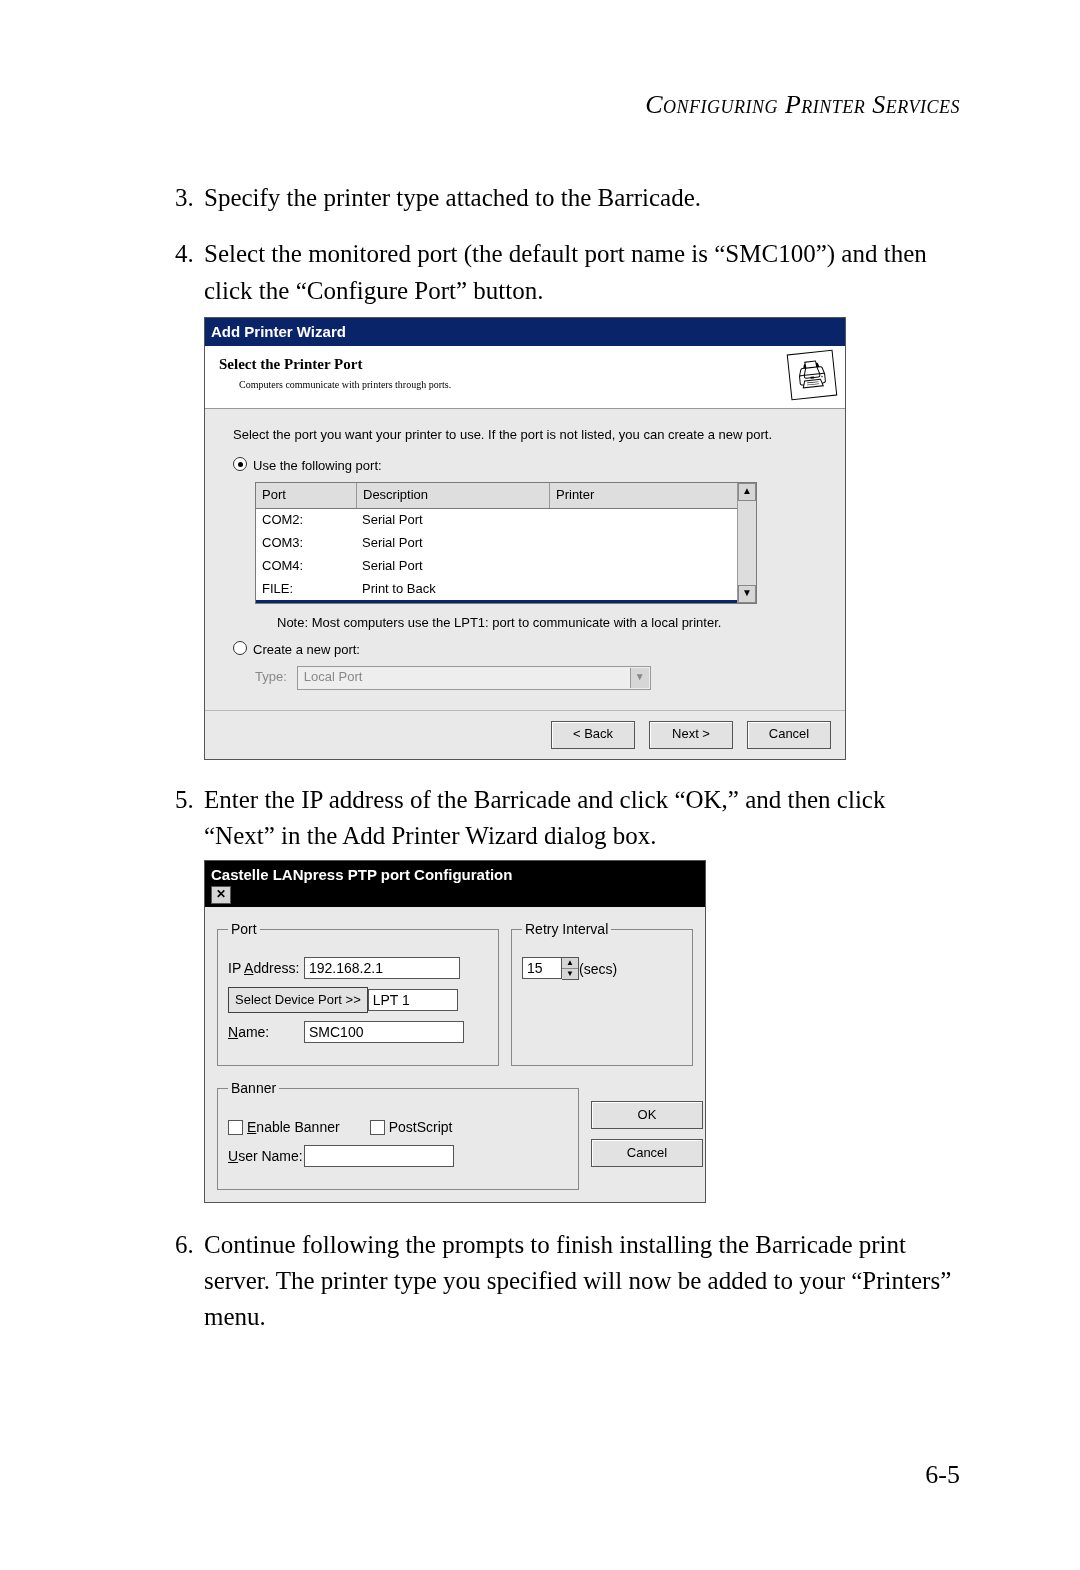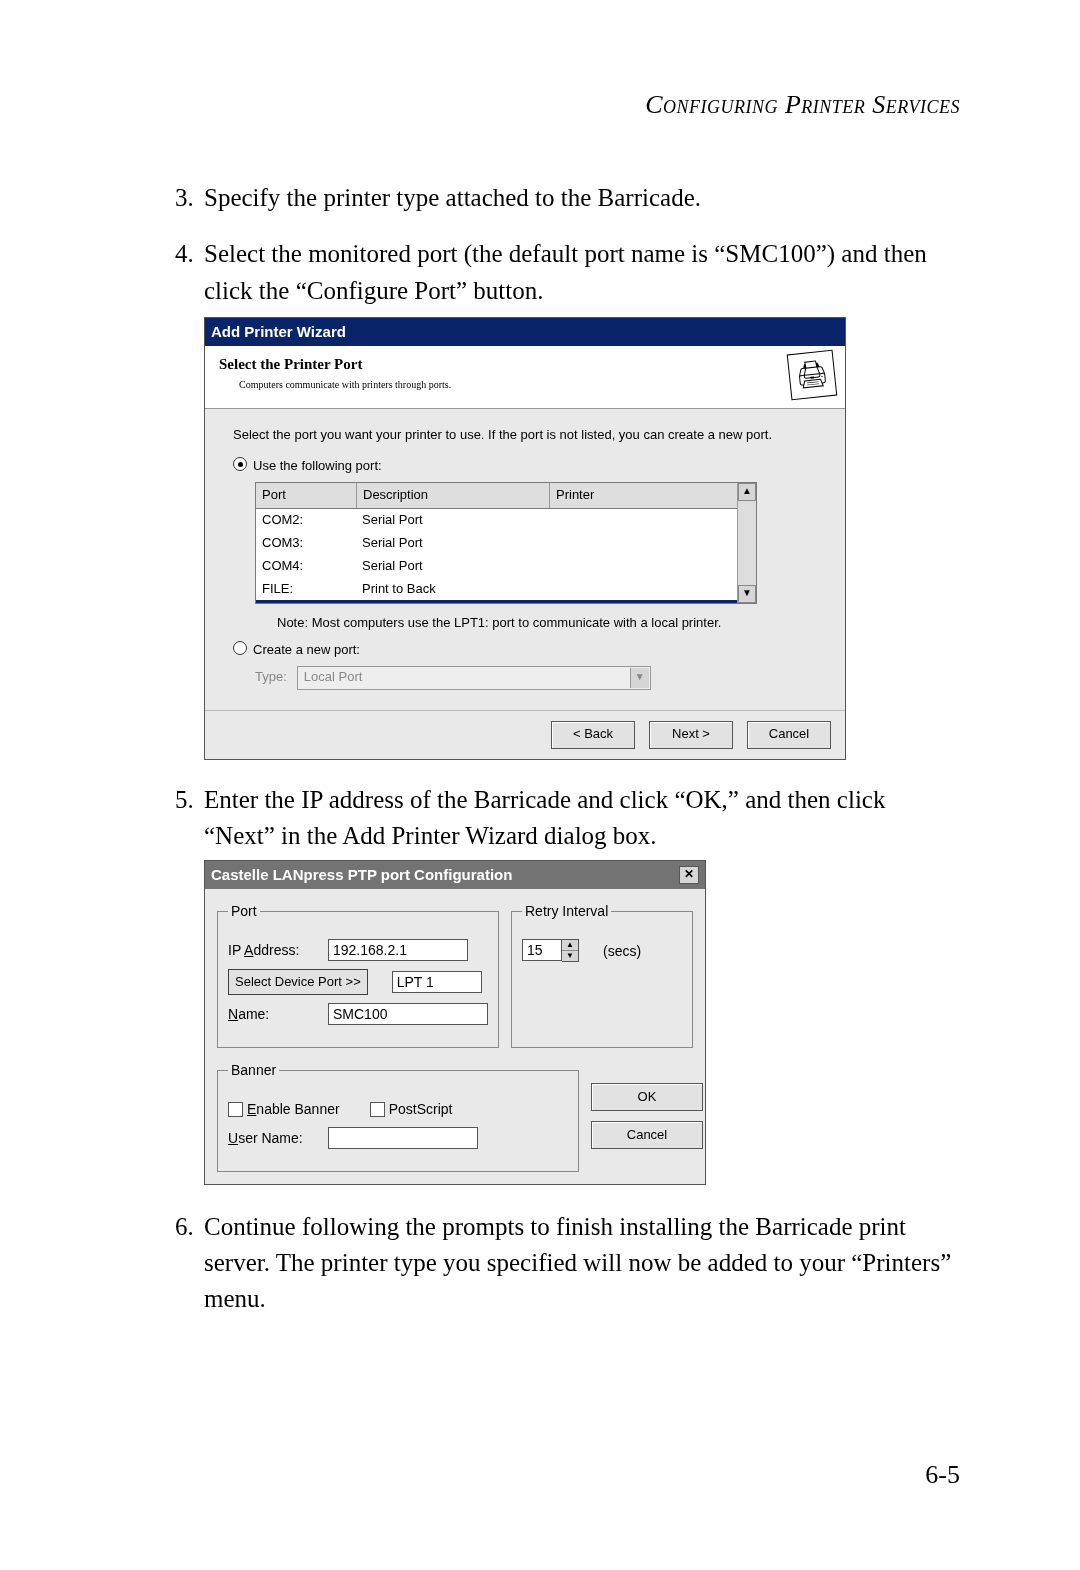--- a/index.html
+++ b/index.html
@@ -107,35 +107,35 @@
     font-size:13px;display:flex;align-items:center;justify-content:center;
     box-shadow:1px 1px 0 #fff inset;
   }
 
   
   .dlg2{
     width:500px;margin:6px 0 24px 0;border:1px solid #555;background:#e9e9e9;
     font-size:14px;
   }
   .dlg2-title{
-    background:#737373;color:#fff;font-weight:bold;font-size:15px;
-    padding:3px 6px;display:flex;justify-content:space-between;align-items:center;
+    background:#000000;color:#fff;font-weight:bold;font-size:15px;
+    padding:3px 6px;display:flex;justify-content:space-between;align-items:flex-start;flex-direction:column;
   }
   .dlg2-title .x{
     width:18px;height:16px;background:#d6d6d6;border:1px solid #555;
     color:#000;font-size:12px;line-height:14px;text-align:center;
   }
   .dlg2-body{padding:12px;display:flex;gap:12px}
   fieldset.win{
     border:1px solid #888;padding:10px 10px 14px 10px;margin:0;
   }
   fieldset.win legend{font-size:14px;padding:0 3px}
   .fs-port{flex:1}
   .fs-retry{width:160px}
-  .fld{display:flex;align-items:center;gap:24px;margin:8px 0}
+  .fld{display:flex;align-items:center;gap:0;margin:8px 0}
   .fld .lbl{min-width:76px}
   .u{text-decoration:underline}
   .txt{
     height:22px;border:1px solid #555;background:#fff;font-size:14px;
     padding:0 4px;box-sizing:border-box;
   }
   .minibtn{
     height:24px;border:1px solid #404040;background:#e2e2e2;font-size:13px;
     padding:0 6px;display:inline-flex;align-items:center;
   }
@@ -250,21 +250,21 @@
       <div class="dlg2 sans">
         <div class="dlg2-title">
           <span>Castelle LANpress PTP port  Configuration</span>
           <span class="x">✕</span>
         </div>
         <div class="dlg2-body">
           <fieldset class="win fs-port">
             <legend>Port</legend>
             <div class="fld">
               <span class="lbl">IP <span class="u">A</span>ddress:</span>
-              <input class="txt" style="width: 140px;" value="192.168.2.1">
+              <input class="txt" style="width: 156px;" value="192.168.2.1">
             </div>
             <div class="fld">
               <span class="minibtn">Select Device Port &gt;&gt;</span>
               <input class="txt" style="width: 90px;" value="LPT 1">
             </div>
             <div class="fld">
               <span class="lbl"><span class="u">N</span>ame:</span>
               <input class="txt" style="width: 160px;" value="SMC100">
             </div>
           </fieldset>

